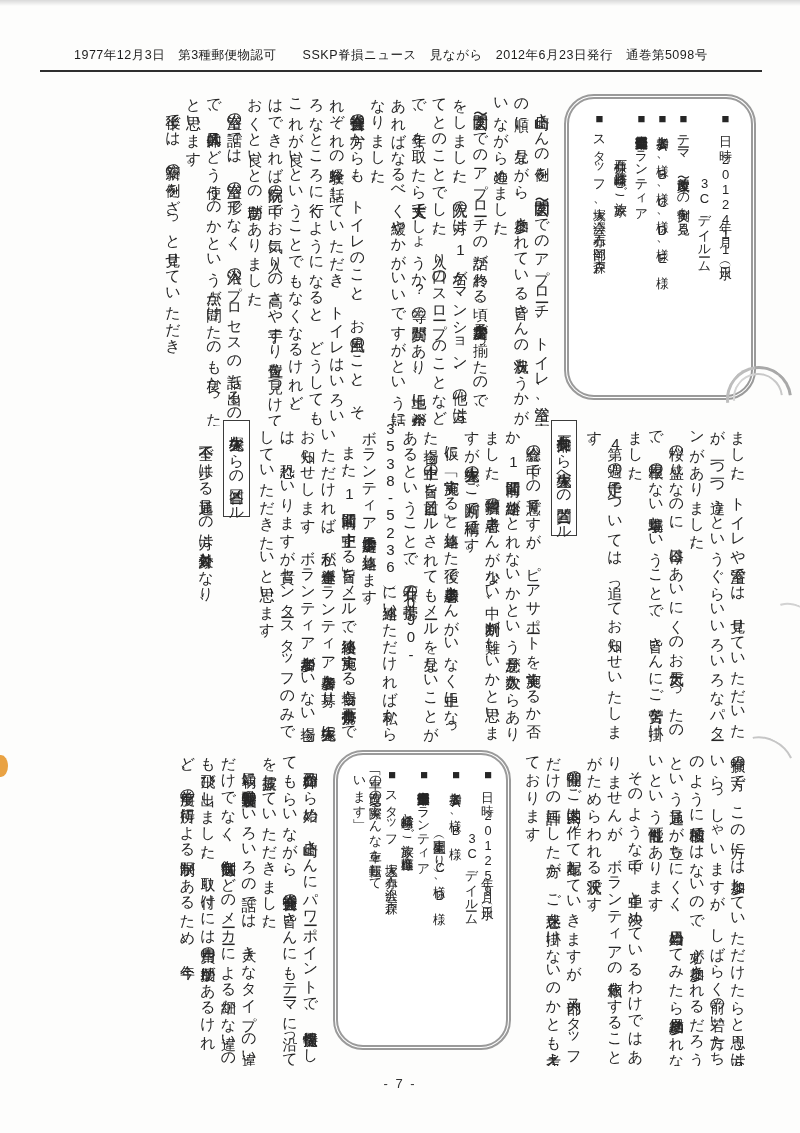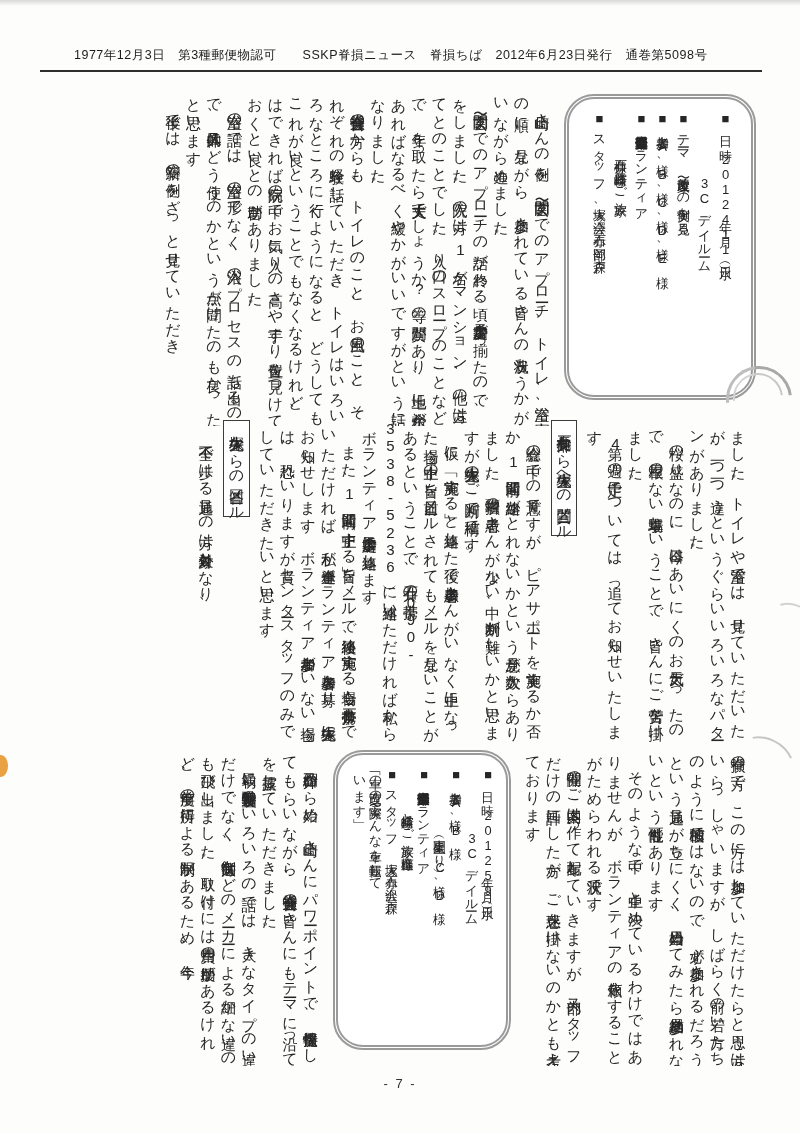--- a/index.html
+++ b/index.html
@@ -75,21 +75,21 @@
     position:absolute; left:-6px; top:755px; width:14px; height:22px;
     background:#e79a33; border-radius:50%; opacity:.92;
   }
 </style>
 </head>
 <body>
 
 <div class="page">
   <div class="top-edge"></div>
 
-  <div class="header">1977年12月3日　第3種郵便物認可　　SSKP脊損ニュース　脊損ちば　2012年6月23日発行　通巻第5098号</div>
+  <div class="header">1977年12月3日　第3種郵便物認可　　SSKP脊損ニュース　見ながら　2012年6月23日発行　通巻第5098号</div>
 
   <div class="vband band1">
     <div class="info-box box1">
       <div class="info-line">■日　時　2012年4月11日（水）</div>
       <div class="info-line">　　　　　3Cデイルーム</div>
       <div class="info-line">■テーマ　家屋改造〜その実例を見る</div>
       <div class="info-line">■参加者　A様、B様、C様、D様、E様</div>
       <div class="info-line">■脊損連合会千葉県支部ボランティア</div>
       <div class="info-line">　　　石井様　露崎様とご家族</div>
       <div class="info-line">■スタッフ　大塚、会澤、赤石、岡部、森戸</div>

